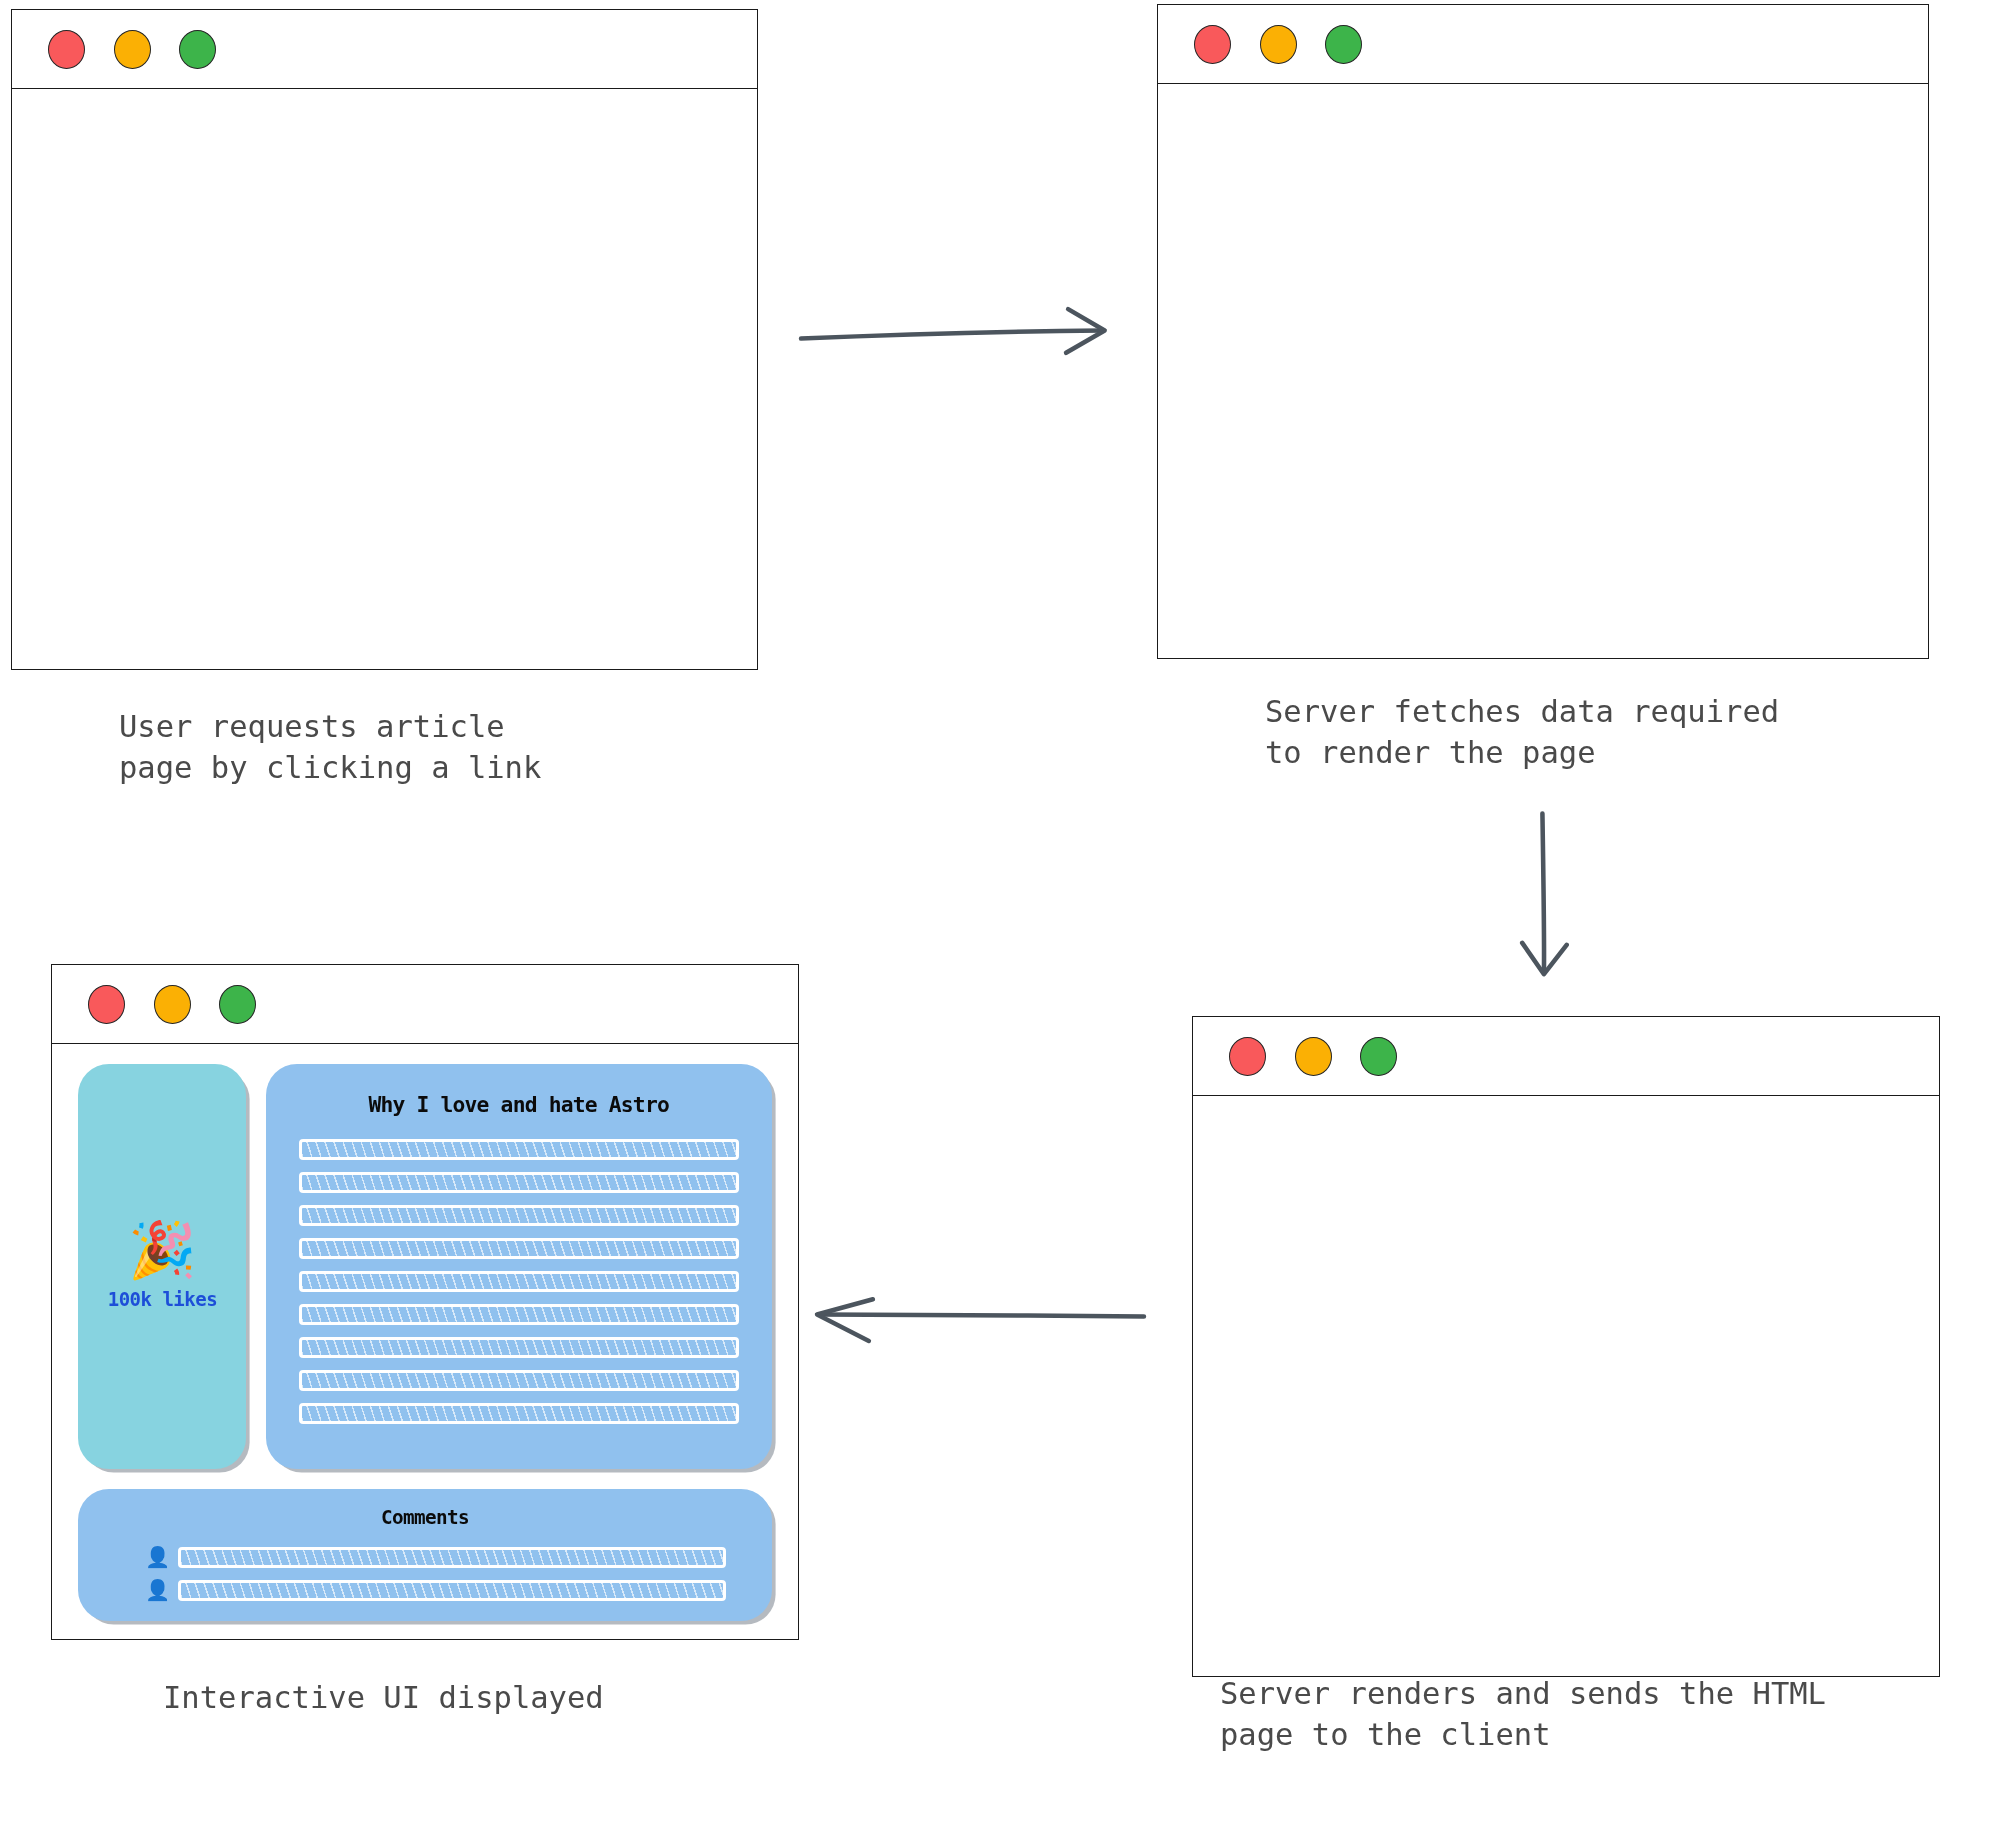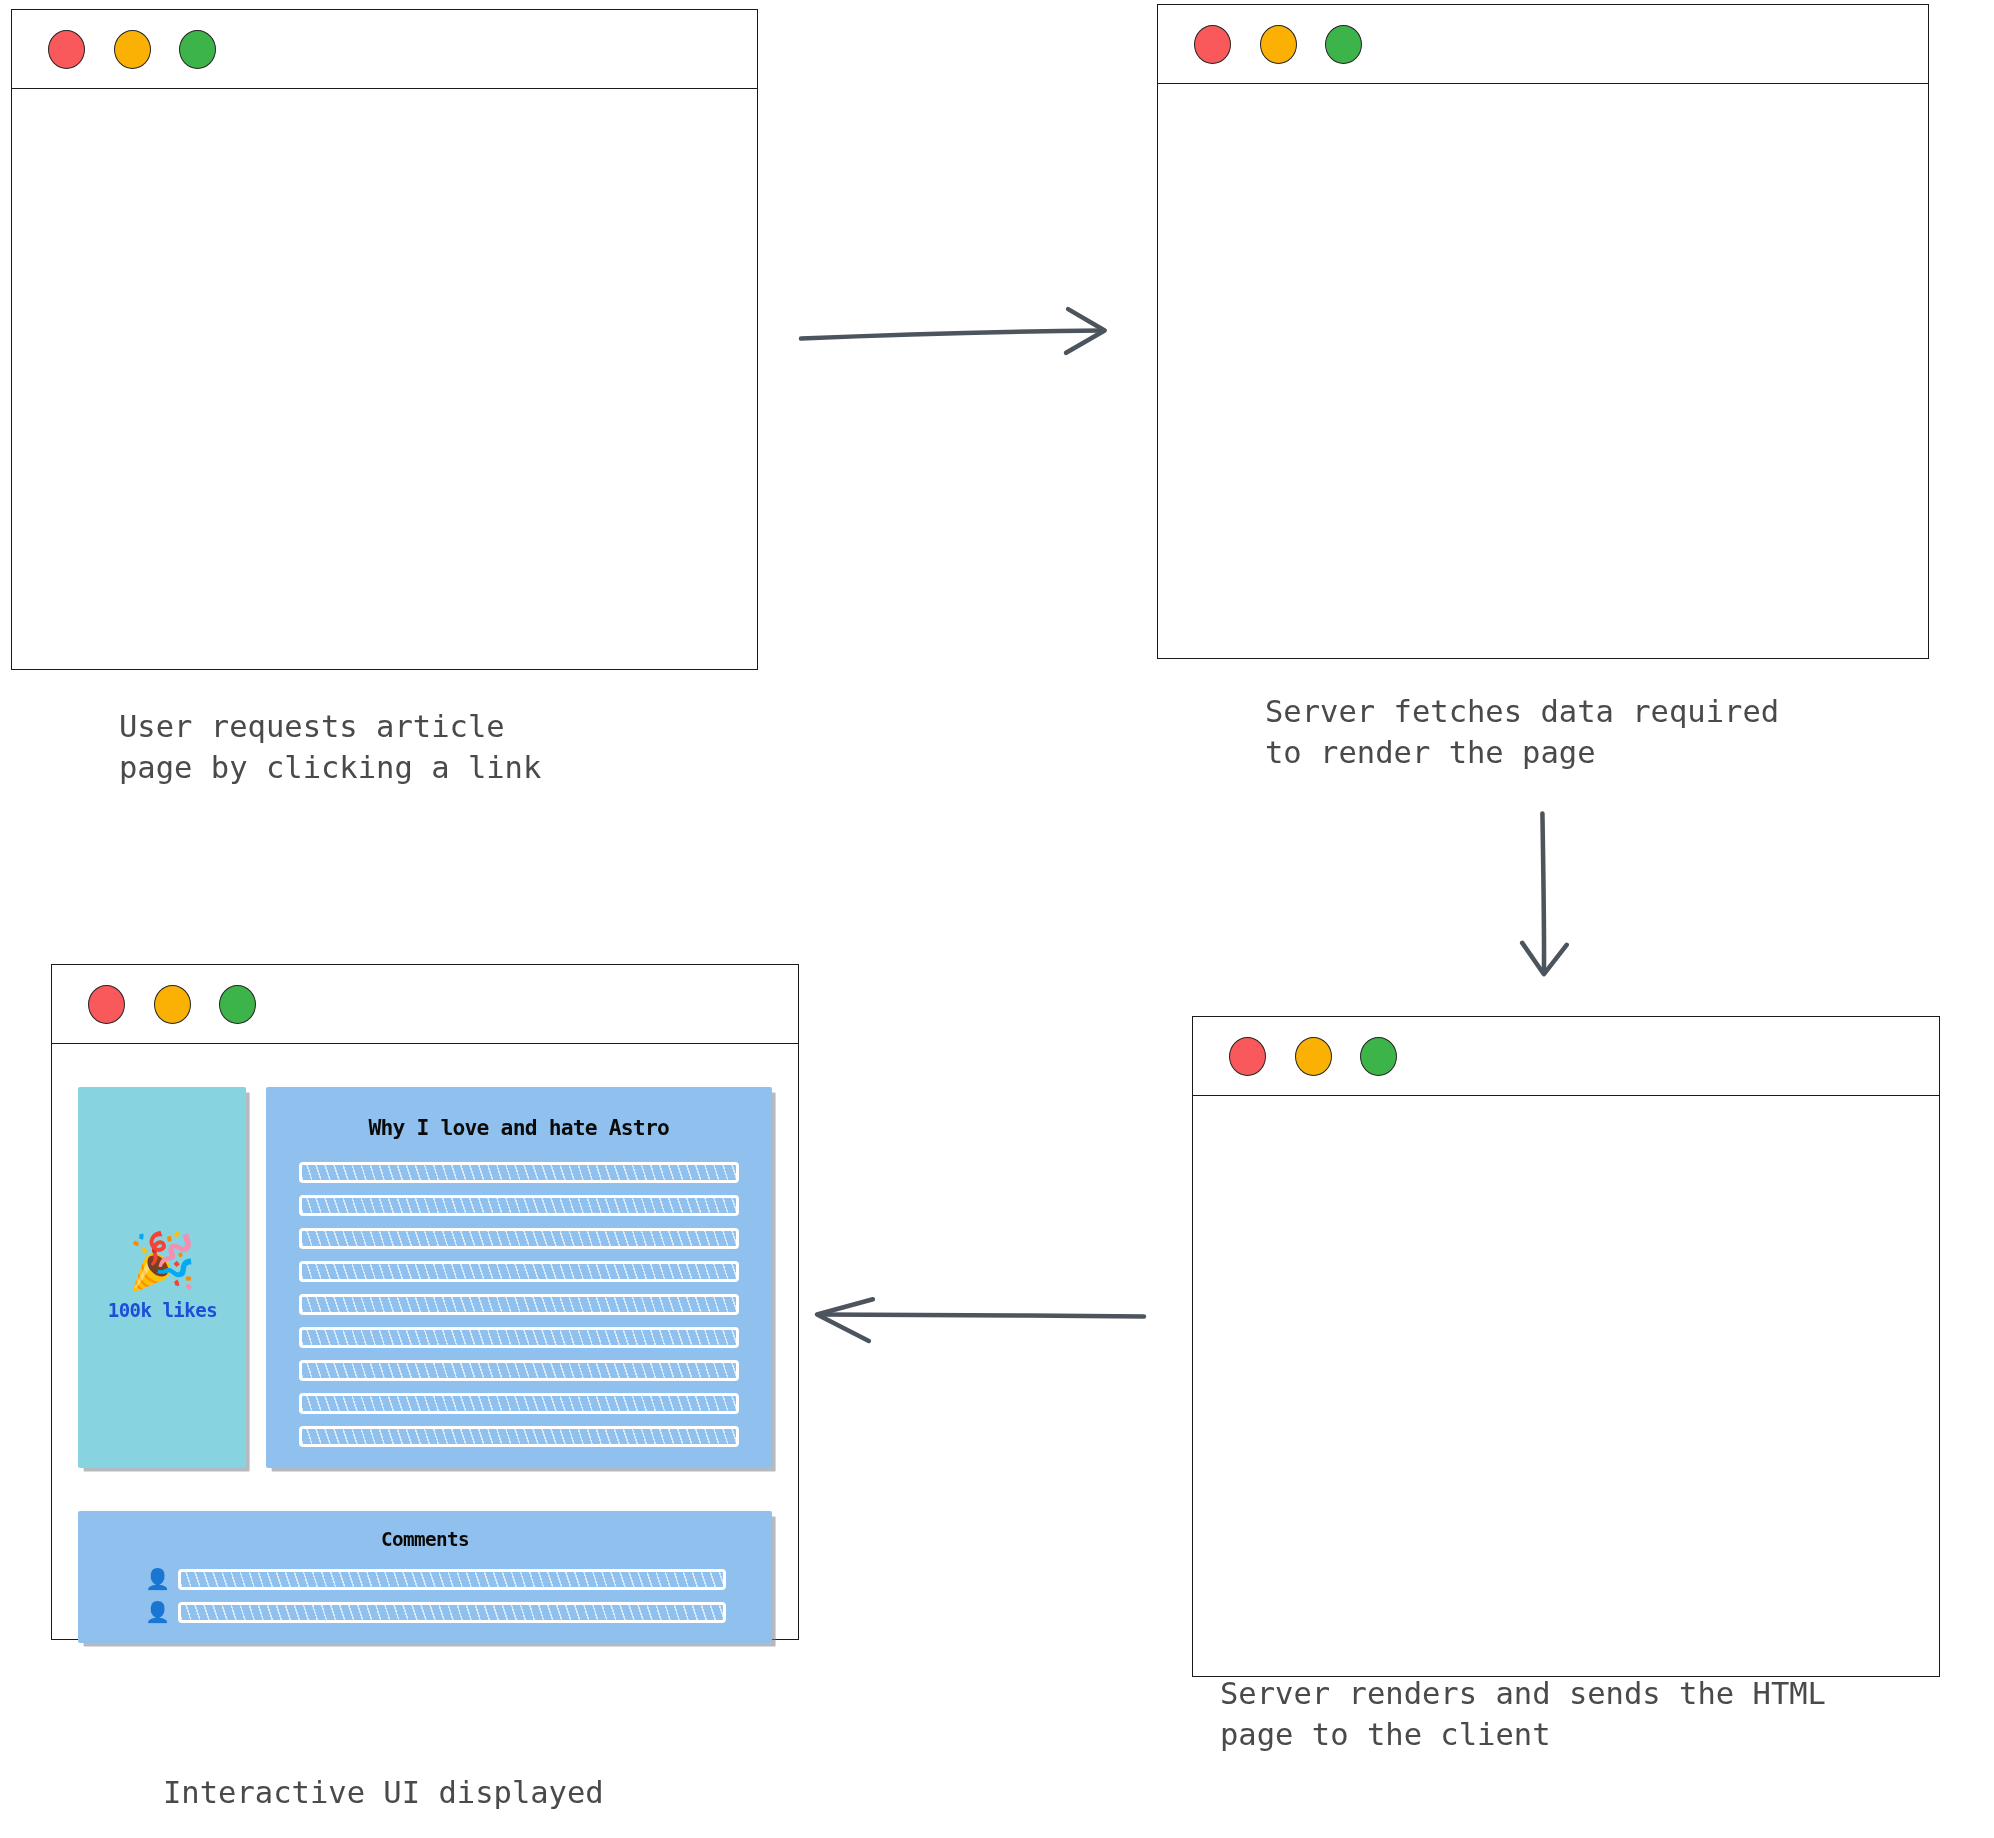--- a/index.html
+++ b/index.html
@@ -64,25 +64,24 @@
     display: flex;
     flex-direction: column;
     gap: 20.3px;
   }
   .ui-top-row {
     display: flex;
     gap: 19.3px;
     height: 407px;
   }
   .card {
-    border-radius: 2px;
+    border-radius: 31px;
     box-sizing: border-box;
     position: relative;
     box-shadow: 4.6px 4.6px 0 -1px rgba(120,130,140,0.55);
-    margin-top: 23px;
   }
   .card-sidebar {
     background: #87D3E0;
     width: 168px;
     flex: 0 0 168px;
     display: flex;
     flex-direction: column;
     align-items: center;
     justify-content: center;
   }
@@ -304,16 +303,16 @@
               <span class="avatar-icon">👤</span>
               <span class="text-line"></span>
             </div>
           </div>
         </div>
 
       </div>
     </div>
   </div>
 
-  <div class="caption" style="left:163px; top:1772px; width:661px;">Interactive UI displayed</div>
+  <div class="caption" style="left:163px; top:1677px; width:661px;">Interactive UI displayed</div>
 
 </div>
 
 
 </body></html>

